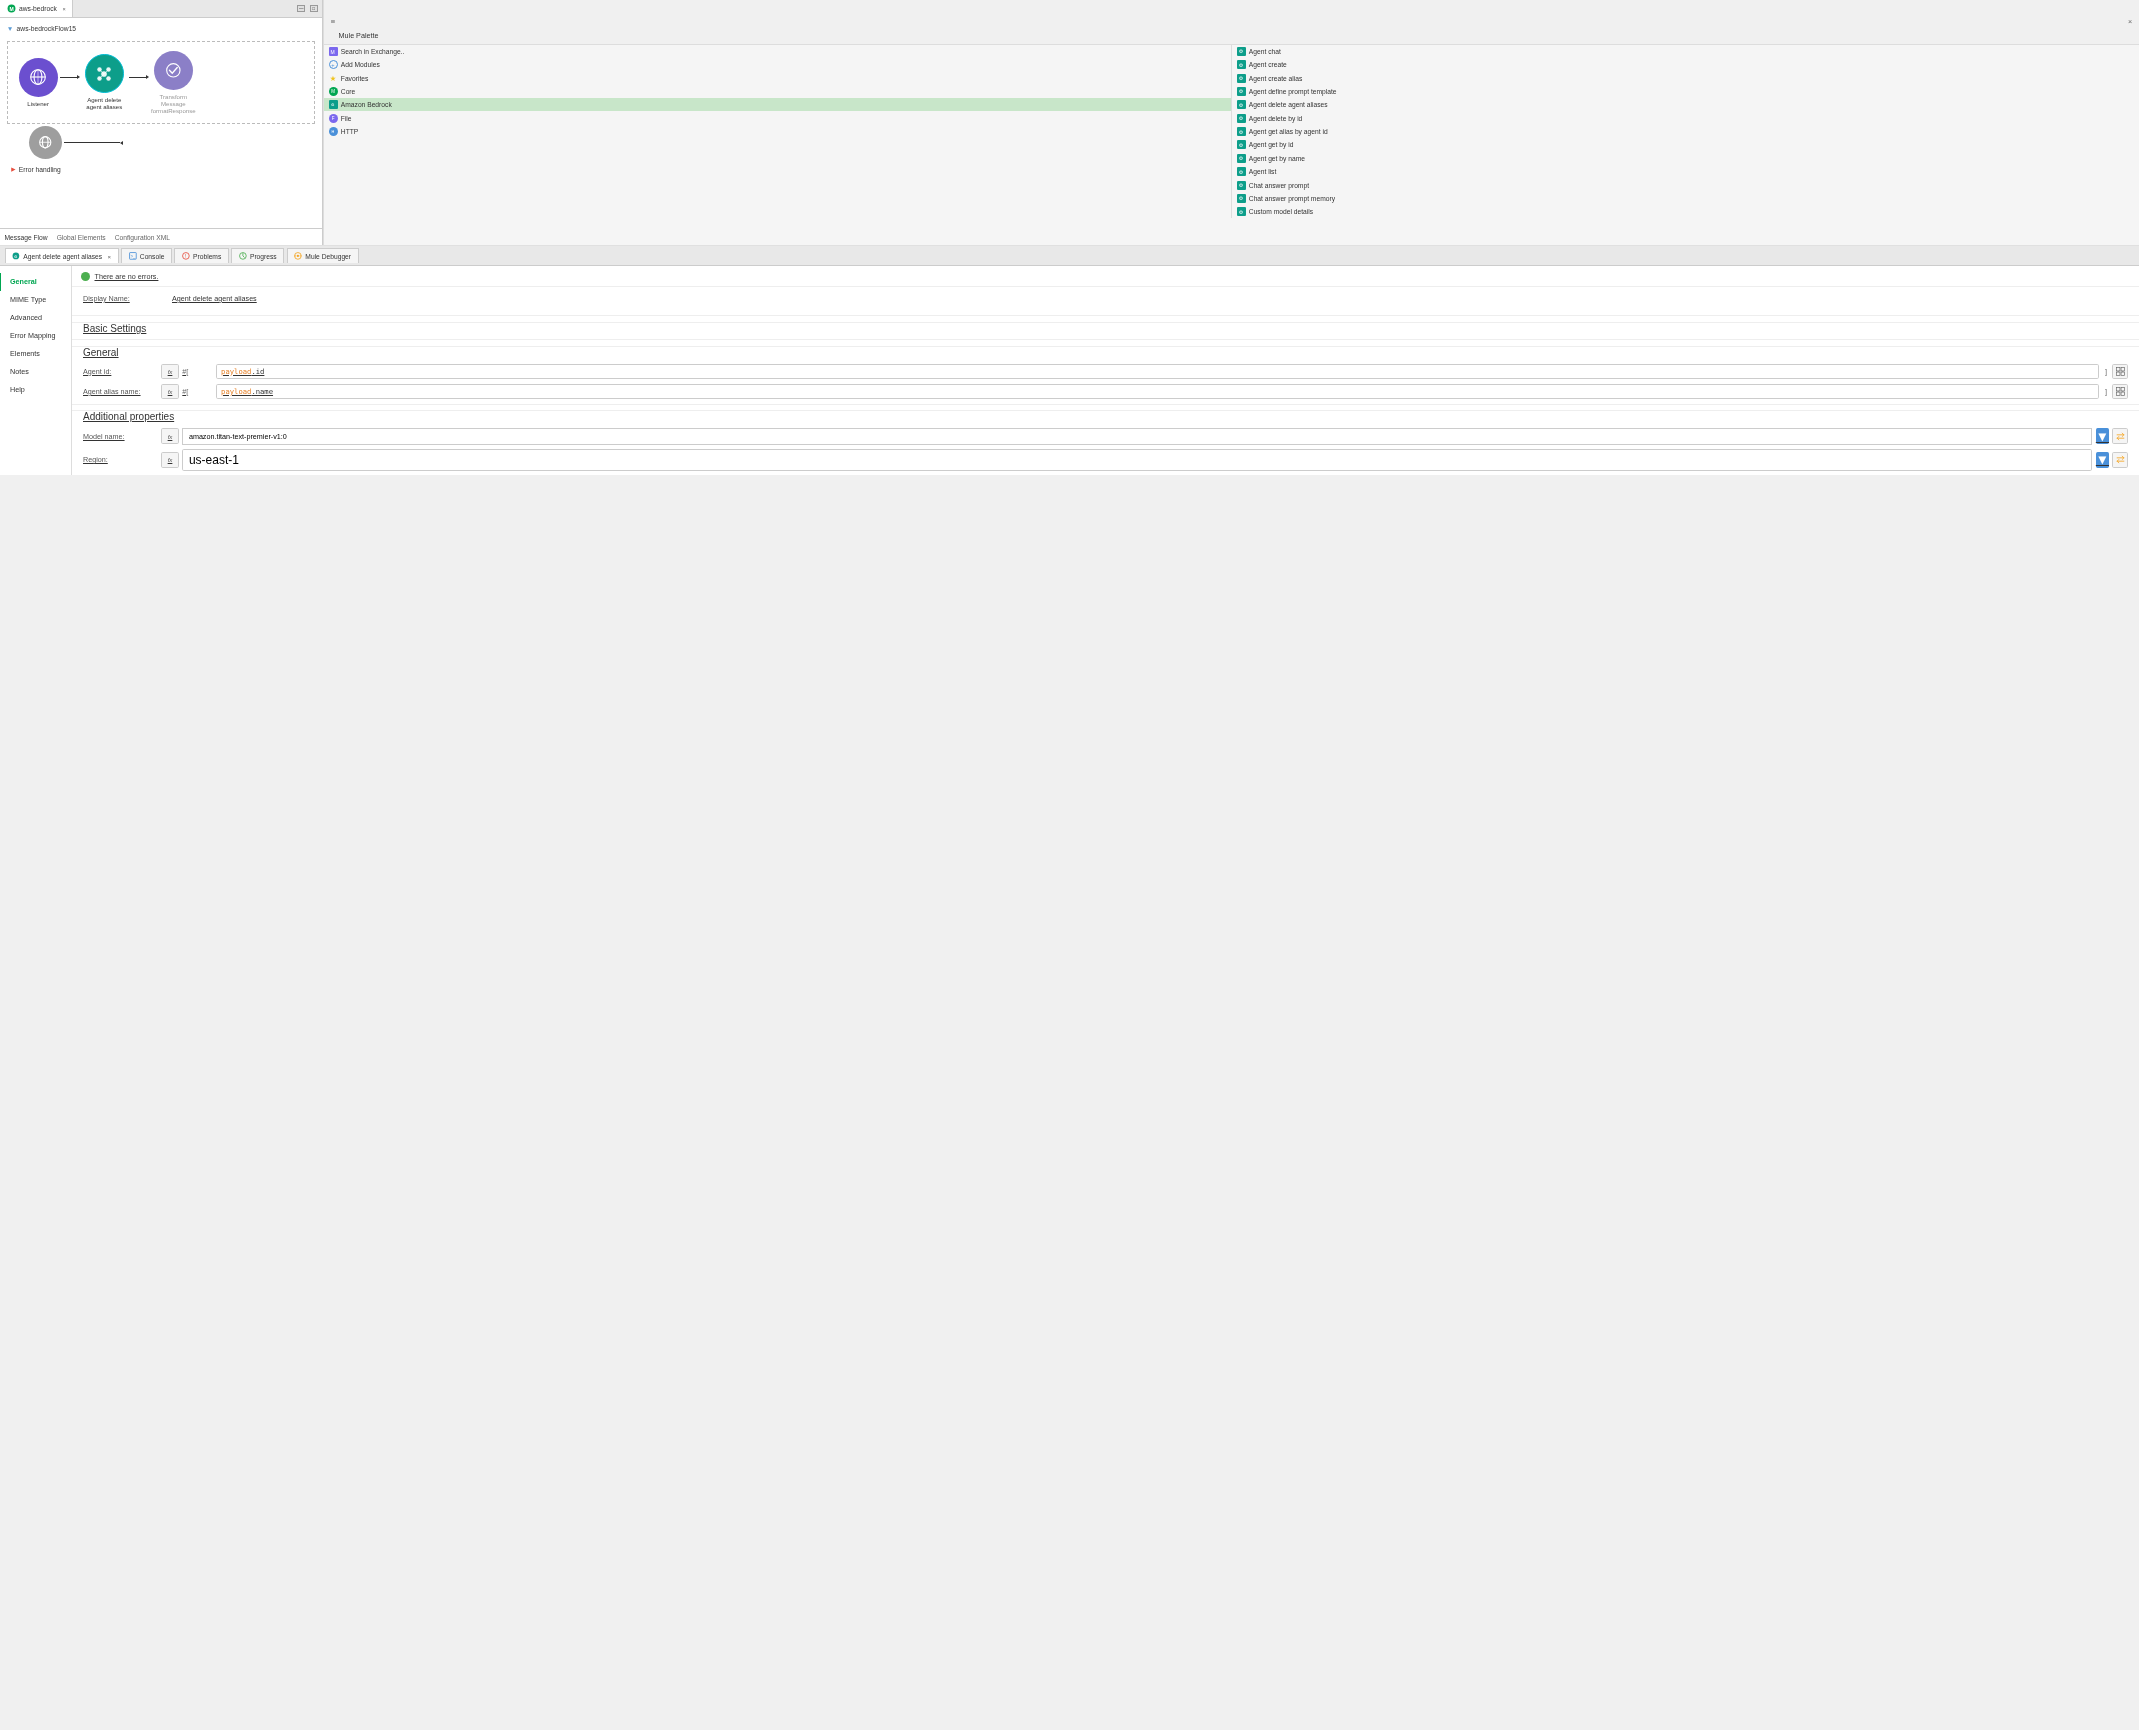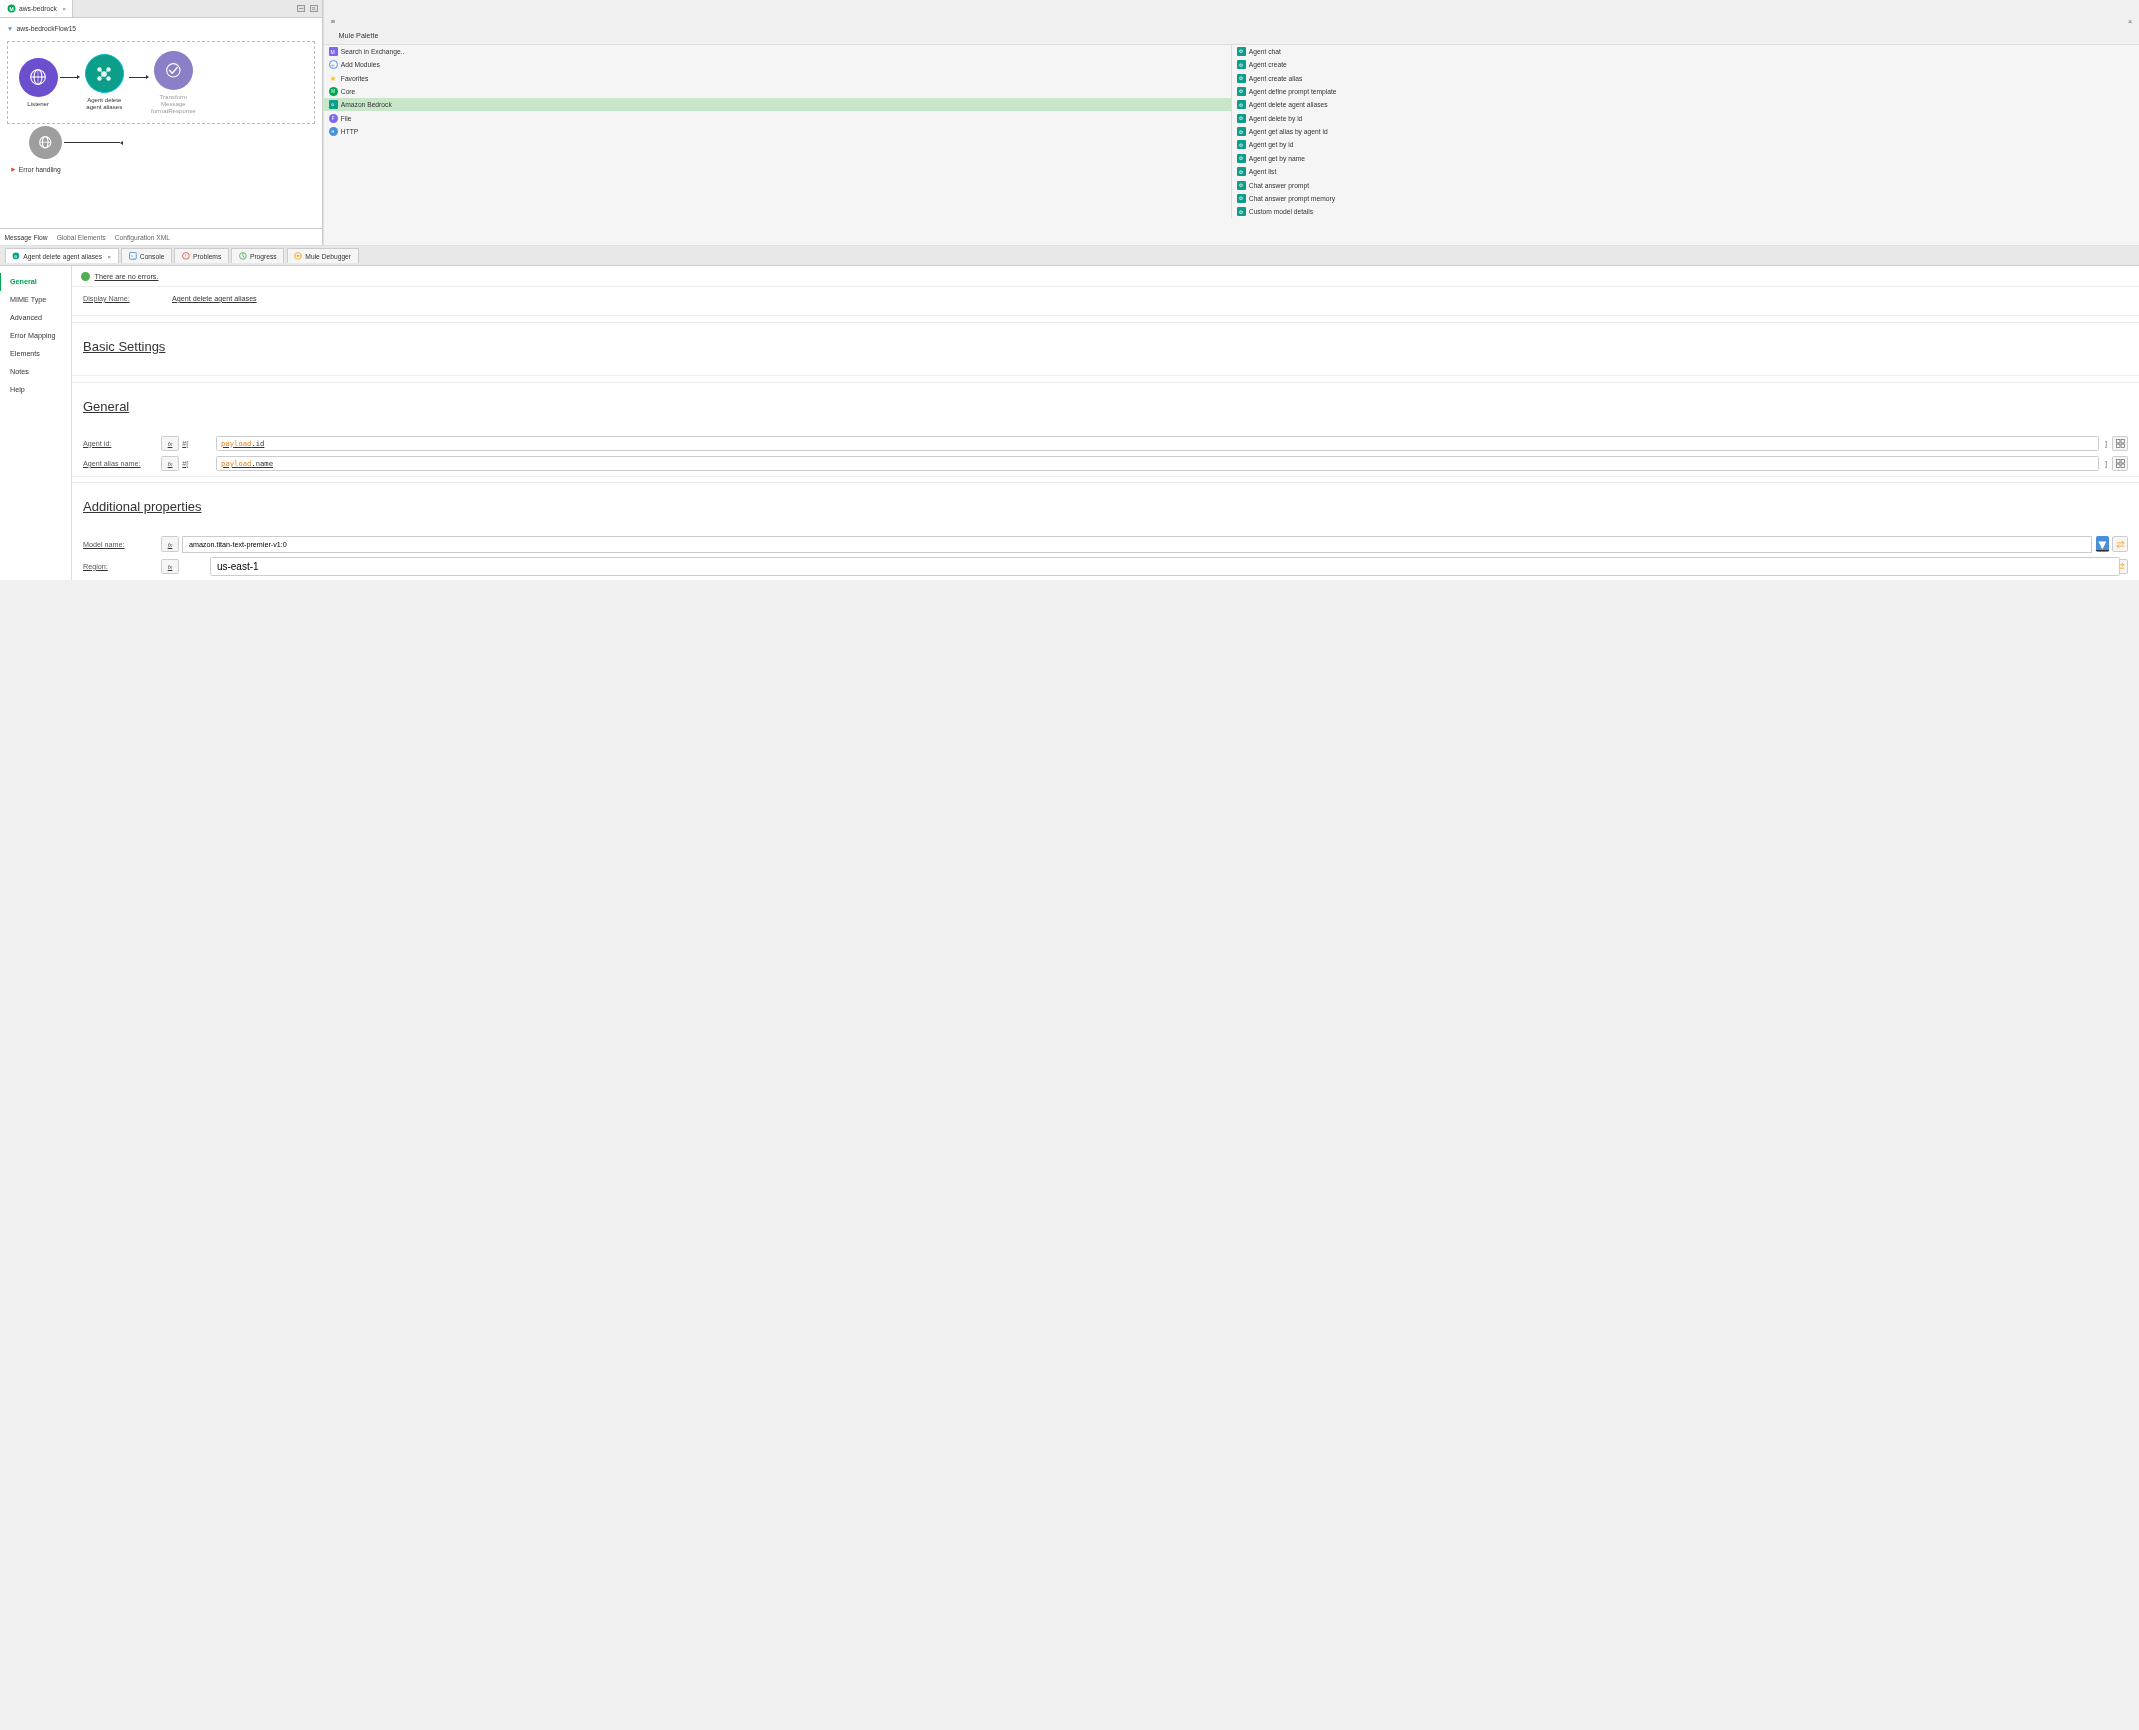--- a/index.html
+++ b/index.html
@@ -67,21 +67,21 @@
     
     .config-area { flex: 1; background: #fff; overflow-y: auto; padding: 0; text-decoration: underline; }
     .no-errors-bar { display: flex; align-items: center; gap: 4.5px; padding: 5.6px 9px; border-bottom: 0.6px solid #eee; font-size: 7.2px; }
     .green-dot { width: 9px; height: 9px; border-radius: 50%; background: #4caf50; flex-shrink: 0; }
 
     .config-section { padding: 6.7px 11px; }
     .config-row { display: flex; align-items: center; margin-bottom: 5.6px; }
     .config-label { width: 89px; font-size: 7.2px; color: #555; flex-shrink: 0; }
     .config-value-text { font-size: 7.2px; color: #333; }
 
-    .section-title { font-size: 13px; font-weight: 500; color: #333; margin: 5.6px 0 5.6px 0; padding: 16px 11px; border-top: 0.6px solid #eee; }
+    .section-title { font-size: 10px; font-weight: 500; color: #333; margin: 5.6px 0 5.6px 0; padding: 0 11px; border-top: 0.6px solid #eee; }
     .select-wrapper { position: relative; flex: 1; }
     .select-wrapper select { width: 100%; padding: 2.8px 16.7px 2.8px 5.6px; border: 0.6px solid #ccc; border-radius: 1.7px; font-size: 7.2px; background: #fff; appearance: none; cursor: pointer; }
     .select-arrow-btn { width: 15.6px; height: 15.6px; background: #4a90d9; border: none; border-radius: 1.7px; cursor: pointer; display: flex; align-items: center; justify-content: center; color: white; font-size: 7.8px; }
     .icon-btn { width: 15.6px; height: 15.6px; border: none; background: none; cursor: pointer; display: flex; align-items: center; justify-content: center; font-size: 9px; }
     .icon-btn.green { color: #4caf50; }
     .icon-btn.blue { color: #4a90d9; }
     .fx-badge { width: 18px; height: 15.6px; border: 0.6px solid #ccc; border-radius: 1.7px; background: #f5f5f5; display: flex; align-items: center; justify-content: center; font-size: 6.1px; color: #555; font-style: italic; cursor: pointer; flex-shrink: 0; }
     .fx-text-field { flex: 1; border: 0.6px solid #ccc; border-radius: 1.7px; padding: 2.2px 4.5px; font-size: 7.2px; font-family: monospace; background: #fff; margin-left: 24px; }
     .bracket-left { color: #666; font-size: 7.2px; }
     .bracket-right { color: #666; font-size: 7.2px; padding: 0 2.2px; }
@@ -464,21 +464,21 @@
             </svg>
           </button>
         </div>
       </div>
 
       <div class="field-row">
         <span class="field-label">Region:</span>
         <div class="field-input-area">
           <div class="fx-badge">fx</div>
           <div class="select-wrapper" style="flex:1;">
-            <select style="width:100%;padding:2.8px 5.6px;border:0.6px solid #ccc;border-radius:1.7px;font-size:10px;margin-left:28px;">
+            <select style="width:100%;padding:2.8px 5.6px;border:0.6px solid #ccc;border-radius:1.7px;font-size:12px;">
               <option>us-east-1</option>
             </select>
           </div>
           <button class="dropdown-btn" style="background:#4a90d9;border:none;border-radius:1.7px;color:white;width:13.4px;height:15.6px;cursor:pointer;">▼</button>
           <button class="swap-btn">
             <svg width="9" height="9" viewBox="0 0 16 16">
               <path d="M2,5 L14,5 M11,2 L14,5 L11,8" fill="none" stroke="#f5a623" stroke-width="1.5" stroke-linecap="round"></path>
               <path d="M14,11 L2,11 M5,8 L2,11 L5,14" fill="none" stroke="#f5a623" stroke-width="1.5" stroke-linecap="round"></path>
             </svg>
           </button>

